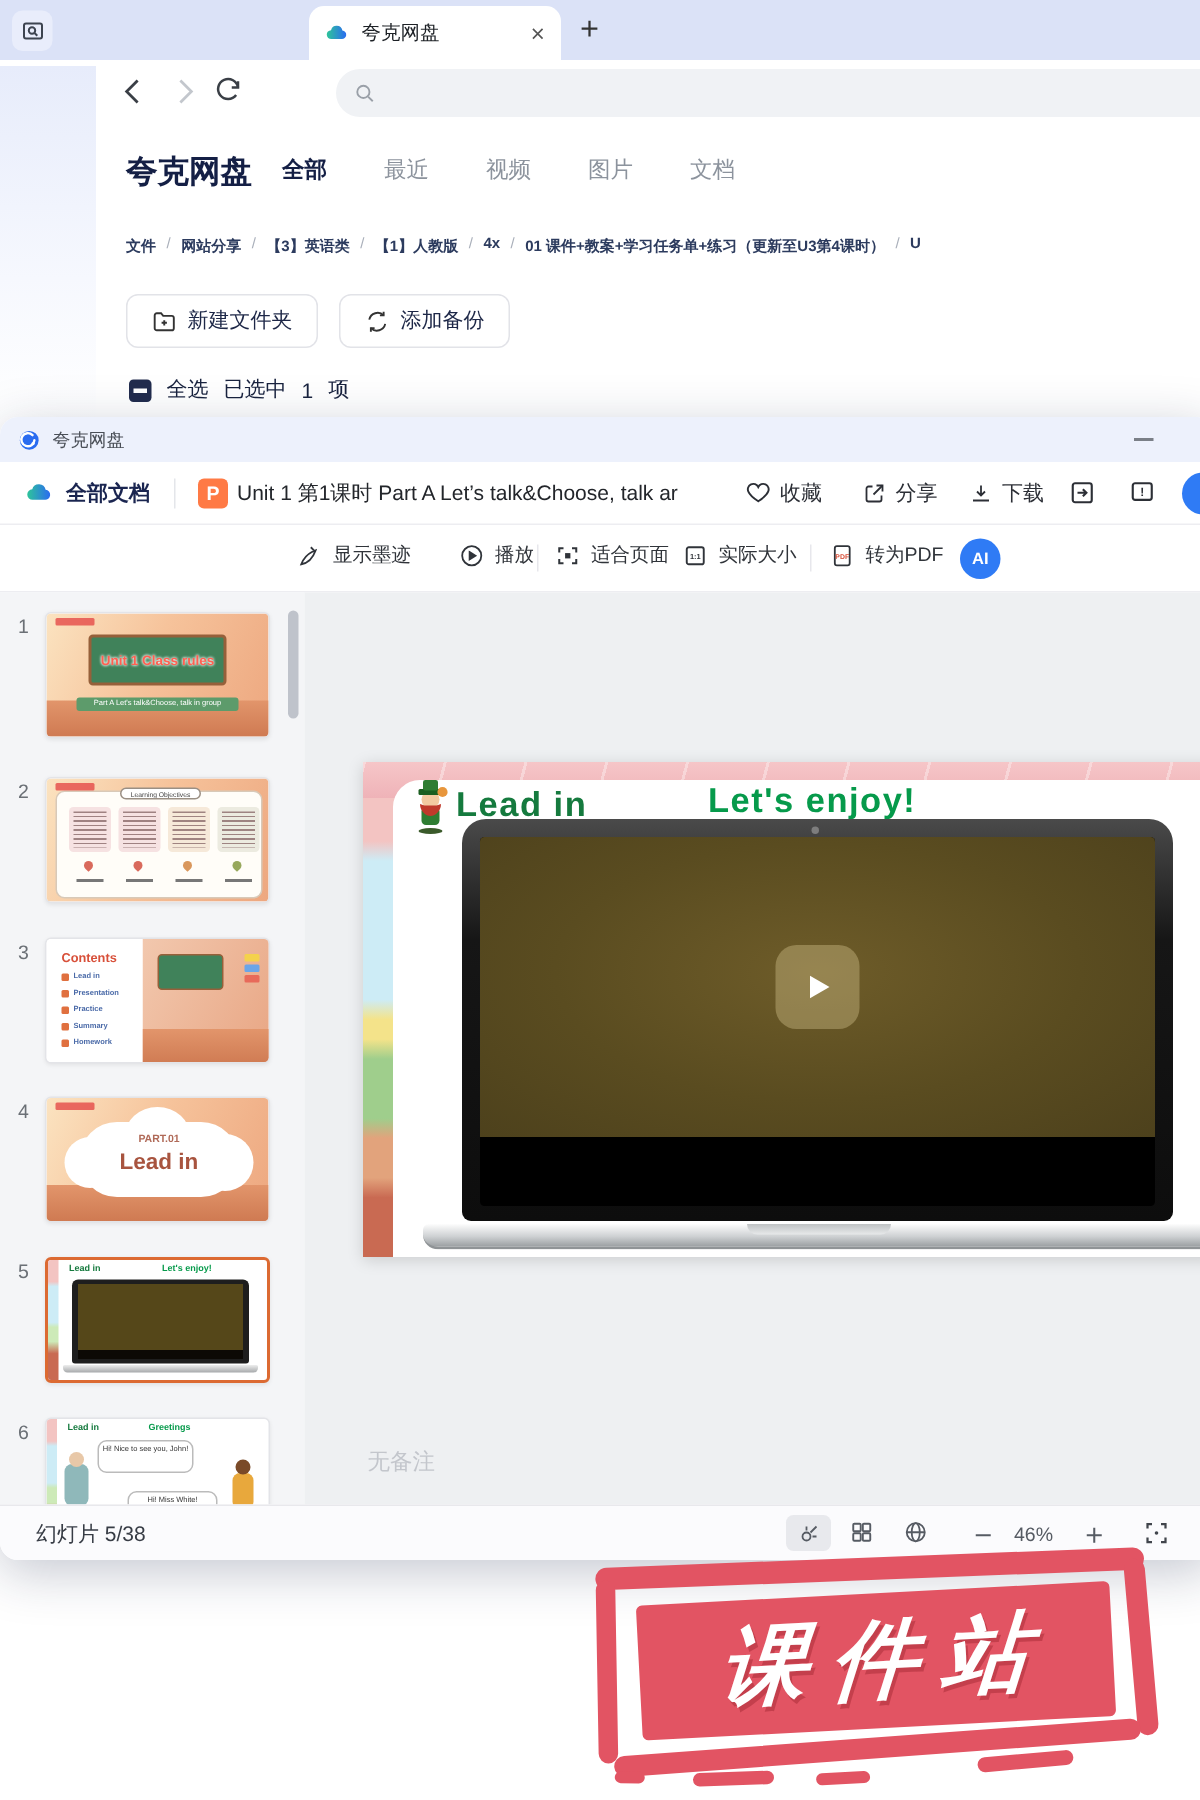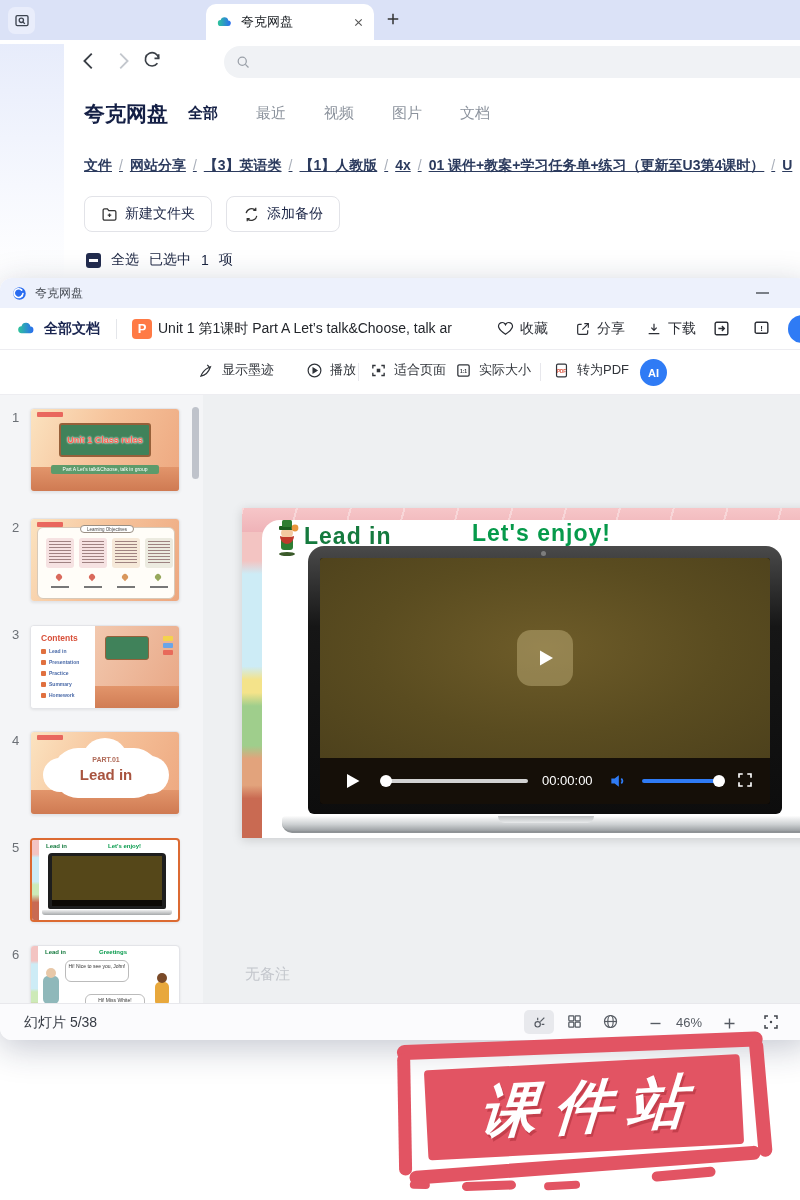--- a/index.html
+++ b/index.html
@@ -28,21 +28,21 @@
                background:#f0f2f5; display:flex; align-items:center; padding:0 12px; gap:8px; color:#9aa0a8;}
 
   #sidegrad { left:0; top:44px; width:64px; height:236px;
               background:linear-gradient(180deg,#e7ecfb 0%,#f6f8fe 60%,#ffffff 100%); }
 
   
   .brand { left:84px; top:100px; font-size:21px; font-weight:bold; color:#141f45; }
   .filter-tabs { left:188px; top:104px; display:flex; gap:38px; font-size:15px; color:#8c939d; }
   .filter-tabs .on { color:#141f45; font-weight:bold; }
   .crumbs { left:84px; top:157px; width:712px; display:flex; gap:7px; white-space:nowrap;
-            overflow:hidden; font-size:14px; font-weight:600; color:#2c3b5e;text-decoration:underline; }
+            overflow:hidden; font-size:10px; font-weight:600; color:#2c3b5e; }
   .crumbs .sep { color:#a9afba; font-weight:400; }
   .btn-row { left:84px; top:196px; display:flex; gap:14px; }
   .btn { height:36px; border-radius:8px; display:flex; align-items:center; gap:7px;
          padding:0 16px; font-size:14px; background:#fff; border:1px solid #e2e3e8; color:#1d2747; }
   .btn.primary { background:#2c3860; border-color:#2c3860; color:#fff; }
   .sel-row { left:86px; top:251px; display:flex; align-items:center; gap:10px; font-size:14px; color:#19233f; }
   .cbx { width:15px; height:15px; border-radius:3px; background:#222c4e; position:relative; }
   .cbx::after { content:""; position:absolute; left:3px; top:6px; width:9px; height:3px; background:#fff; }
 
   
@@ -537,39 +537,20 @@
 
       <div class="bezel">
         <div class="camdot"></div>
         <div class="video">
           <div class="vscreen"></div>
           <div class="vplay">
             <svg width="24" height="24" viewBox="0 0 24 24">
                 <path d="M7 4.5l13 7.5-13 7.5z" fill="#fff"></path>
               </svg>
           </div>
-          <div class="vbar">
-            <svg class="abs" style="left:22px;top:13px" width="20" height="20" viewBox="0 0 24 24">
-                <path d="M6 3.5l15 8.5-15 8.5z" fill="#fff"></path>
-              </svg>
-            <div class="vtrack">
-                <div class="vknob"></div>
-              </div>
-            <div class="vtime">00:00:00</div>
-            <svg class="abs" style="left:288px;top:13px" width="20" height="20" viewBox="0 0 24 24" fill="#2f7bf5">
-                <path d="M4 9v6h4l5 4V5L8 9z"></path>
-                <path d="M16 9a4.5 4.5 0 0 1 0 6" stroke="#2f7bf5" stroke-width="2" fill="none"></path>
-              </svg>
-            <div class="volslider">
-                <div class="volknob"></div>
-              </div>
-            <svg class="abs" style="left:416px;top:13px" width="18" height="18" viewBox="0 0 24 24" fill="none" stroke="#fff" stroke-width="2.2">
-                <path d="M4 9V4h5M20 9V4h-5M4 15v5h5M20 15v5h-5"></path>
-              </svg>
-          </div>
         </div>
       </div>
       <div class="lapbase">
           <div class="notch"></div>
         </div>
     </div>
     <div class="abs notes">无备注</div>
   </div>
 
   <div class="abs statusbar">

